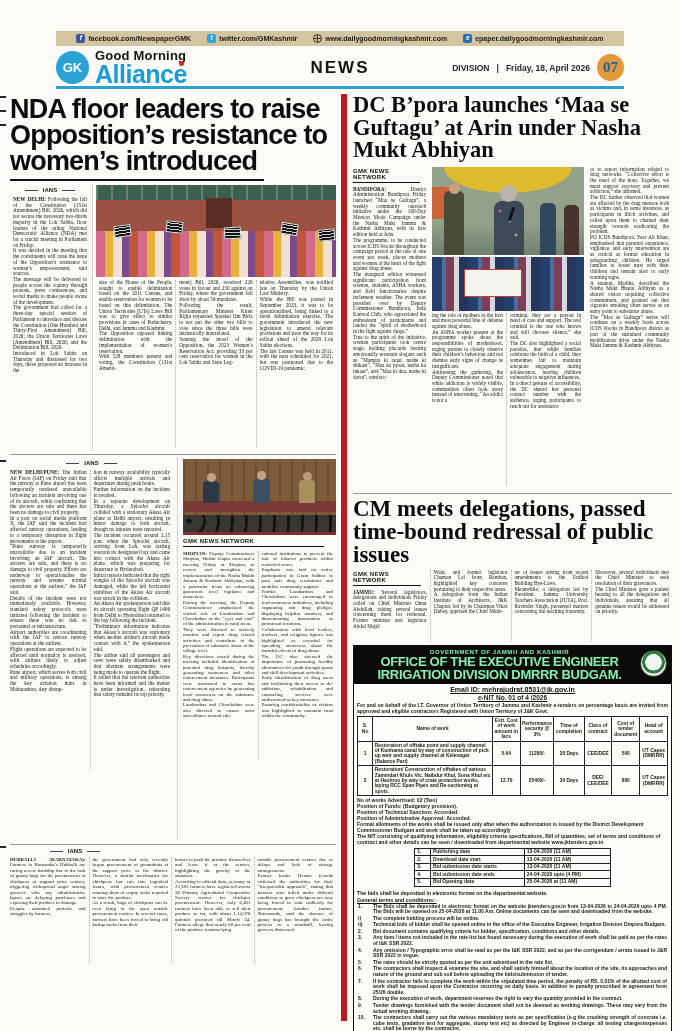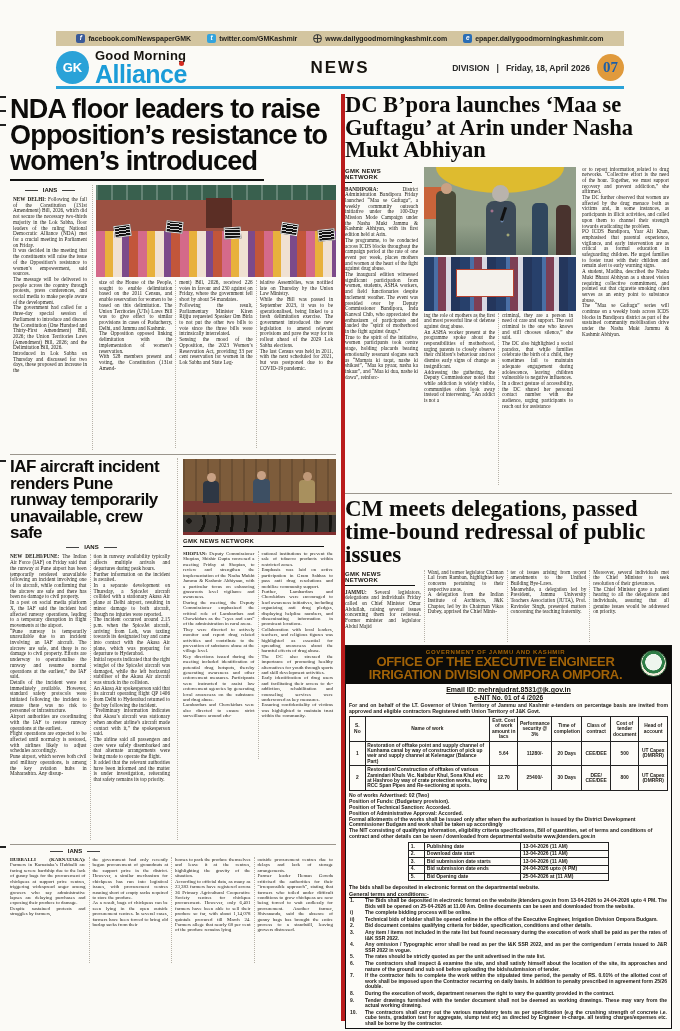--- a/index.html
+++ b/index.html
@@ -32,21 +32,21 @@
   .news-title{position:absolute;left:50%;transform:translateX(-50%);
               font-family:"Liberation Sans",sans-serif;font-weight:bold;font-size:17px;letter-spacing:2px;}
   .dateline{margin-left:auto;display:flex;align-items:center;gap:7px;
             font-family:"Liberation Sans",sans-serif;font-size:8.5px;font-weight:bold;color:#2a2a2a;}
   .pagenum{width:27px;height:27px;border-radius:50%;background:#e09a3c;color:#1d5fa7;
            display:flex;align-items:center;justify-content:center;font-size:15px;font-weight:bold;
            font-family:"Liberation Serif",serif;}
   
   .content{position:absolute;left:10px;right:8px;top:94px;bottom:10px;display:flex;}
   .half-left{width:331px;padding-right:5px;}
-  .half-right{flex:1;border-left:4px solid #b91c1c;}
+  .half-right{flex:1;border-left:6px solid #b91c1c;padding-left:6px;}
   .rule-h{border-top:1px solid #9b968d;margin:4px 0 3px 0;}
   
   .hl-sans{font-family:"Liberation Sans",sans-serif;font-weight:bold;line-height:.97;letter-spacing:-.8px;color:#0d0c0a;}
   .hl-serif{font-family:"Liberation Serif",serif;font-weight:bold;line-height:1.0;color:#0d0c0a;}
   .nda-hl{font-size:27px;margin:2px 0 4px 0;}
   .hl-rule{height:2.5px;background:#111;width:78%;margin-bottom:4px;}
   .dc-hl{font-size:22.5px;margin:0 0 5px 0;}
   .cm-hl{font-size:23px;margin:2px 0 4px 0;}
   .govt-hl{font-size:21px;margin:2px 0 4px 0;}
   .sub-hl{font-size:17px;margin:1px 0 3px 0;letter-spacing:-.5px;}
@@ -101,21 +101,21 @@
   .sh-m2{left:70px;top:20px;width:17px;height:24px;background:#3d4f63;border-radius:4px 4px 0 0;}
   .sh-m2h{left:74px;top:12px;width:9px;height:9px;border-radius:50%;background:#c8a184;}
   .sh-m3{left:116px;top:21px;width:16px;height:23px;background:#a8905e;border-radius:4px 4px 0 0;}
   .sh-m3h{left:120px;top:13px;width:9px;height:9px;border-radius:50%;background:#bf9878;}
   .sh-aud{left:0;right:0;bottom:0;height:20px;background:#3a3632;
           background-image:repeating-radial-gradient(circle 3px at 6px 6px,#15130f 0 2.5px,transparent 3px 14px);}
   .sh-chair{left:0;right:0;bottom:0;height:3px;background:#7e2f2f;}
   
   .notice{border:1.5px solid #111;margin-top:3px;background:#fdfcf8;
           font-family:"Liberation Sans",sans-serif;}
-  .n-head{background:#0c0b09;color:#a16207;text-align:center;padding:3px 34px 3px 8px;position:relative;}
+  .n-head{background:#0c0b09;color:#86efac;text-align:center;padding:3px 34px 3px 8px;position:relative;}
   .n-gov{font-size:6px;font-weight:bold;letter-spacing:.6px;}
   .n-off{font-size:13px;font-weight:bold;line-height:1.02;letter-spacing:-.3px;}
   .n-logo{position:absolute;right:4px;top:4px;width:27px;height:27px;border-radius:50%;
           background:radial-gradient(circle at 50% 45%,#eef6ee 0 8px,#2e7d46 8.5px 11px,#efe9d8 11.5px);
           border:1.5px solid #1f512d;}
   .n-email{font-size:7px;font-weight:bold;text-decoration:underline;text-align:center;margin-top:2px;}
   .n-nit{font-size:6.5px;font-weight:bold;text-decoration:underline;text-align:center;margin:1px 0;}
   .n-intro{font-size:5.1px;line-height:6px;text-align:justify;padding:0 3px;font-weight:bold;color:#23201b;}
   table{border-collapse:collapse;}
   .n-table{width:calc(100% - 6px);margin:2px 3px;font-size:4.9px;line-height:5.4px;}
@@ -224,21 +224,20 @@
           </div>
         </div>
       </div>
     </div>
 
     <div class="rule-h" data-interactable="false"></div>
 
     <div class="cols" style="height:382px;overflow:hidden" data-interactable="false">
 
       <div style="width:163px;flex:0 0 163px" data-interactable="false">
-        <div class="hl-sans sub-hl" data-interactable="false">IAF aircraft incident renders Pune runway temporarily unavailable, crew safe</div>
         <div class="byline-c" style="width:70px;margin:2px auto 4px auto" data-interactable="false">IANS</div>
         <div class="cols" style="height:300px;overflow:hidden" data-interactable="false">
           <div class="col bt" style="flex:1;padding-left:0" data-interactable="false"><b data-interactable="false">NEW DELHI/PUNE:</b> <span data-interactable="false">The Indian Air Force (IAF) on Friday said that the runway at Pune airport has been temporarily rendered unavailable following an incident involving one of its aircraft, while confirming that the aircrew are safe and there has been no damage to civil property.
 In a post on social media platform X, the IAF said the incident had affected runway operations, leading to a temporary disruption in flight movements at the airport.
 “Pune runway is temporarily unavailable due to an incident involving an IAF aircraft. The aircrew are safe, and there is no damage to civil property. Efforts are underway to operationalise the runway and resume normal operations at the earliest,” the IAF said.
 Details of the incident were not immediately available. However, standard safety protocols were initiated following the incident to ensure there was no risk to personnel or infrastructure.
 Airport authorities are coordinating with the IAF to restore runway operations at the earliest.
 Flight operations are expected to be affected until normalcy is restored, with airlines likely to adjust schedules accordingly.
 Pune airport, which serves both civil and military operations, is among the key aviation hubs in Maharashtra. Any disrup-</span></div>
           <div class="col bt" style="flex:1" data-interactable="false">tion in runway availability typically affects multiple arrivals and departures during peak hours.
@@ -360,21 +359,21 @@
 Meanwhile, a delegation led by President, Jammu University Teachers Association (JUTA), Prof. Ravinder Singh, presented matters concerning the teaching fraternity.</div>
         <div class="col bt" style="flex:1" data-interactable="false">Moreover, several individuals met the Chief Minister to seek resolution of their grievances.
 The Chief Minister gave a patient hearing to all the delegations and individuals, assuring that all genuine issues would be addressed on priority.</div>
       </div>
     </div>
 
     <div class="notice" data-interactable="false">
       <div class="n-head" data-interactable="false">
         <div class="n-gov" data-interactable="false">GOVERNMENT OF JAMMU AND KASHMIR</div>
         <div class="n-off" data-interactable="false">OFFICE OF THE EXECUTIVE ENGINEER</div>
-        <div class="n-off" data-interactable="false">IRRIGATION DIVISION OMPORA OMPORA.</div>
+        <div class="n-off" data-interactable="false">IRRIGATION DIVISION DMRRR BUDGAM.</div>
         <i class="n-logo" data-interactable="false"></i>
       </div>
       <div class="n-email" data-interactable="false">Email ID: mehrajudrat.8531@jk.gov.in</div>
       <div class="n-nit" data-interactable="false">e-NIT No. 01 of 4 /2026</div>
       <div class="n-intro" data-interactable="false">For and on behalf of the LT. Governor of Union Territory of Jammu and Kashmir e-tenders on percentage basis are invited from approved and eligible contractors Registered with Union Territory of J&amp;K Govt.</div>
 
       <table class="n-table" data-interactable="false">
         <tbody>
             <tr data-interactable="false">
           <th style="width:5%" data-interactable="false">S. No</th>

